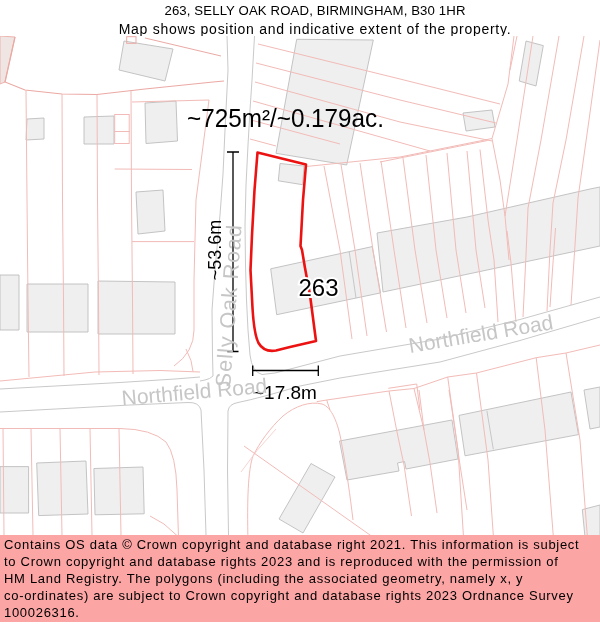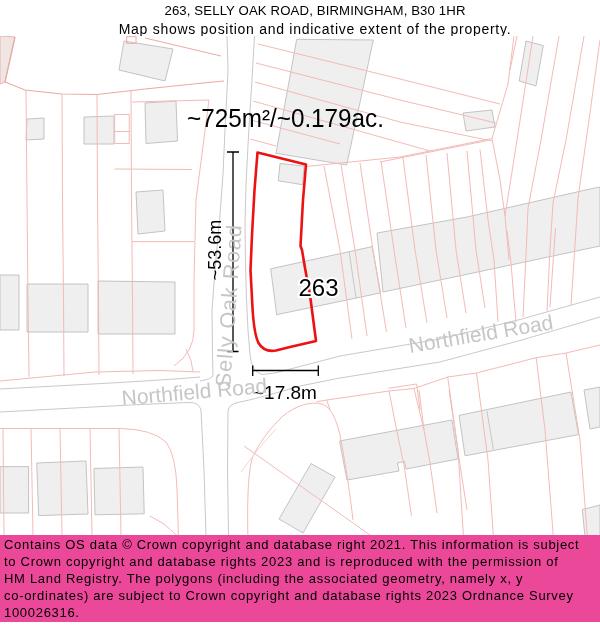--- a/index.html
+++ b/index.html
@@ -1,21 +1,21 @@
 <!DOCTYPE html>
 <html><head>
 <meta charset="utf-8">
 <style>
   html,body{margin:0;padding:0;background:#fff;width:600px;height:625px;overflow:hidden;}
   body{font-family:"Liberation Sans", sans-serif;}
   #header{position:absolute;top:0;left:0;width:600px;text-align:center;color:#000;margin-left:15px;}
   #h1{font-size:13.2px;margin-top:3px;letter-spacing:0.12px;}
   #h2{font-size:14px;margin-top:3px;letter-spacing:0.72px;}
   #map{position:absolute;top:36px;left:0;}
-  #footer{position:absolute;top:535px;left:0;width:600px;background:#ec4899;}
+  #footer{position:absolute;top:535px;left:0;width:600px;background:#fca5a5;}
   #ftext{font-size:13px;color:#000;margin:2px 0 0 4px;line-height:16.9px;letter-spacing:0.7px;}
 </style>
 </head>
 <body>
 
 <div id="header">
   <div id="h1">263, SELLY OAK ROAD, BIRMINGHAM, B30 1HR</div>
   <div id="h2">Map shows position and indicative extent of the property.</div>
 </div>
 

